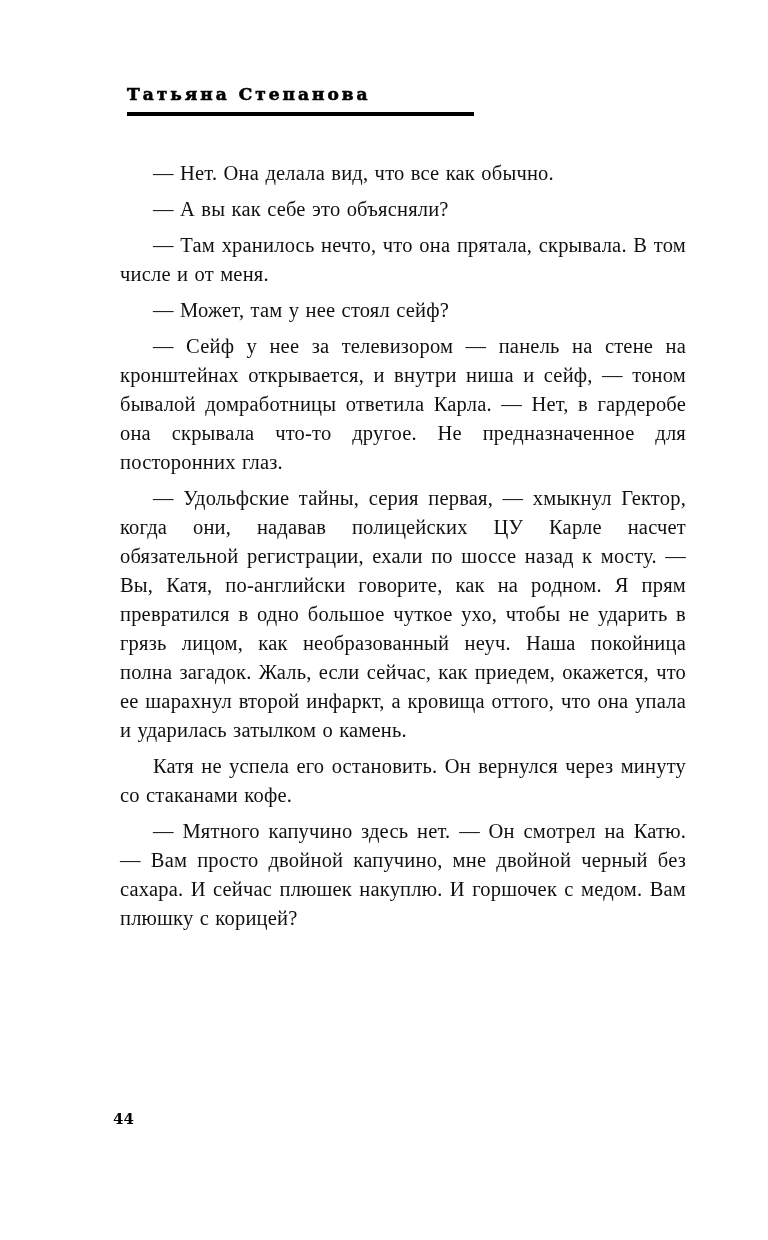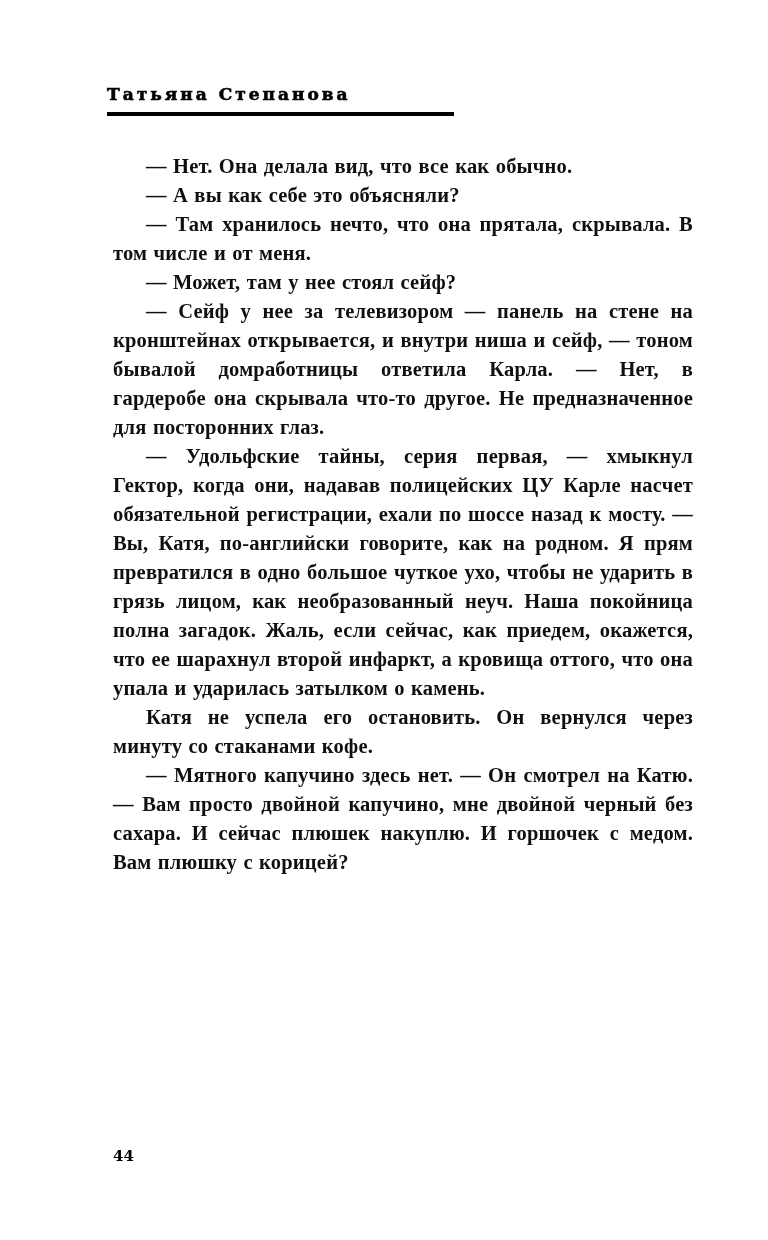--- a/index.html
+++ b/index.html
@@ -12,21 +12,21 @@
     width: 768px;
     height: 1240px;
     background: #ffffff;
     overflow: hidden;
     font-family: "Liberation Serif", "DejaVu Serif", serif;
     color: #101010;
   }
   .running-head {
     position: absolute;
     top: 84px;
-    left: 107px;
+    left: 127px;
     width: 347px;
   }
   .running-head .author {
     display: block;
     font-family: "DejaVu Serif", serif;
     font-weight: bold;
     font-size: 17px;
     letter-spacing: 3px;
     color: #000000;
     text-transform: none;
@@ -38,38 +38,37 @@
     background: #000000;
     width: 347px;
   }
   .body-text {
     position: absolute;
     top: 152px;
     left: 113px;
     width: 580px;
   }
   .body-text p {
-    margin: 0;
+    margin: 7px;
     font-size: 20.5px;
     line-height: 29px;
     text-align: justify;
     text-indent: 33px;
     letter-spacing: 0.2px;
     word-spacing: 1px;
-    font-weight: 700;
+    font-weight: 400;
   }
   .page-number {
     position: absolute;
     left: 113px;
     top: 1110px;
     font-family: "DejaVu Serif", serif;
     font-weight: bold;
     font-size: 15px;
     color: #000000;
-    margin-top: 37px;
   }
 </style>
 </head>
 <body>
 
 <div class="page">
 
   <div class="running-head">
     <span class="author">Татьяна Степанова</span>
     <div class="rule"></div>

